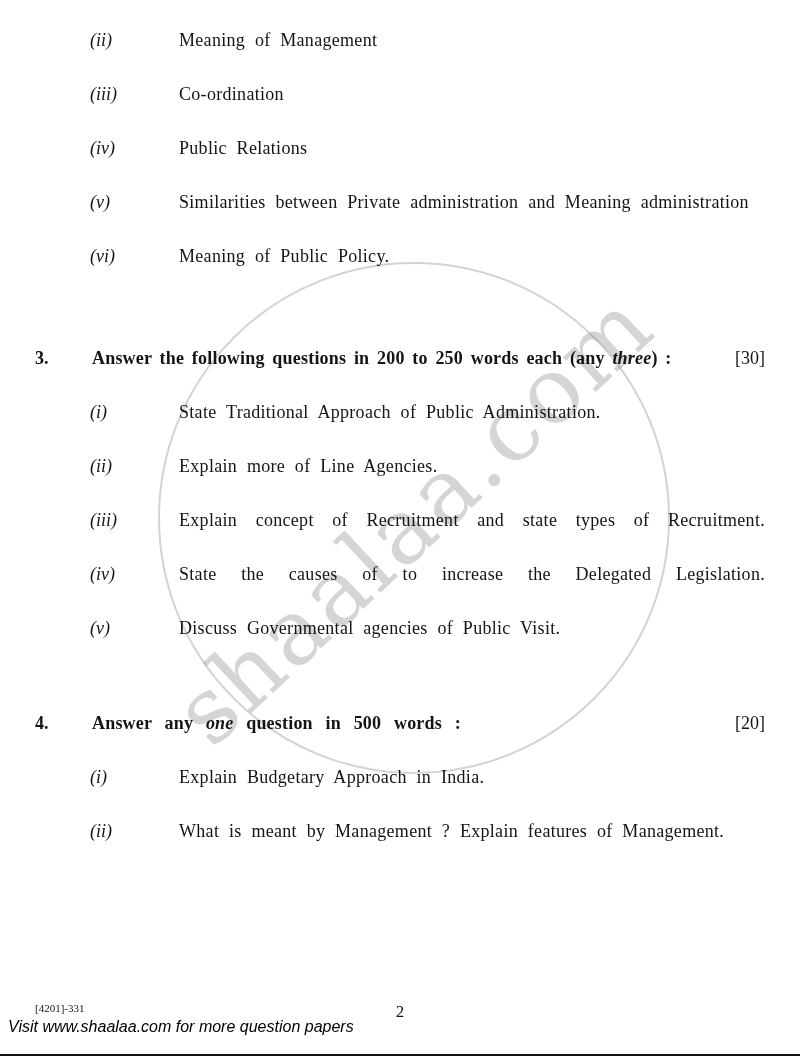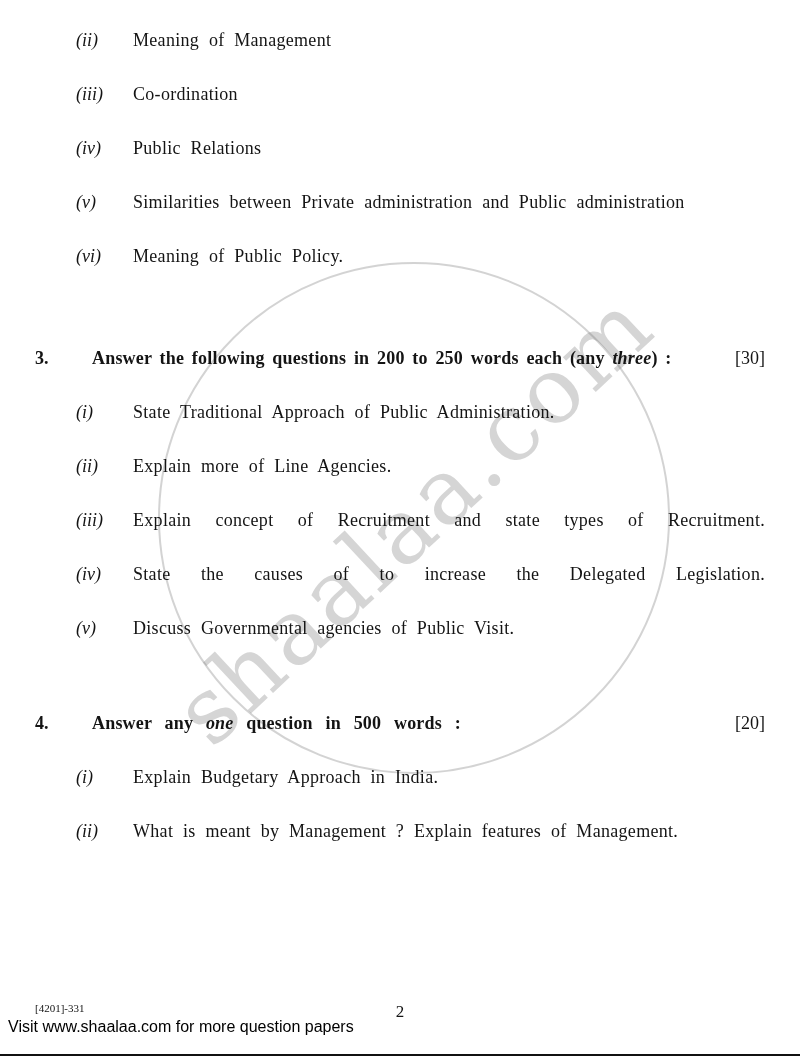--- a/index.html
+++ b/index.html
@@ -37,21 +37,21 @@
   }
   
   .content {
     position: absolute;
     left: 35px;
     right: 35px;
     top: 20px;
     font-size: 18px;
     line-height: 40px;
   }
-  .sub-item { display: flex; margin-left: 41px; margin-bottom: 14px; }
+  .sub-item { display: flex; margin-left: 55px; margin-bottom: 14px; gap: 32px; }
   .sub-num  { width: 57px; flex-shrink: 0; font-style: italic; }
   .sub-text { flex: 1; text-align: justify; word-spacing: 5px; letter-spacing: 0.3px; }
   .stretch  { text-align-last: justify; }
   .q-row    { display: flex; margin-bottom: 14px; }
   .q-num    { width: 57px; flex-shrink: 0; font-weight: bold; }
   .q-text   { flex: 1; word-spacing: 3px; letter-spacing: 0.2px; font-weight: bold; }
   .q4-text  { word-spacing: 8px; }
   .q-marks  { margin-left: 22px; flex-shrink: 0; }
   .gap-q3   { margin-top: 62px; }
   .gap-q4   { margin-top: 55px; }
@@ -70,20 +70,21 @@
     font-size: 17px;
   }
   .visit-line {
     position: absolute;
     left: 8px;
     top: 1018px;
     font-family: "Liberation Sans", "DejaVu Sans", sans-serif;
     font-size: 16px;
     color: #000000;
     background: transparent;
+    font-style: italic;
   }
   .bottom-rule {
     position: absolute;
     left: 0; right: 0;
     top: 1054px;
     border-top: 2px solid #111111;
   }
 </style>
 </head>
 <body>
@@ -103,21 +104,21 @@
     <div class="sub-item">
       <span class="sub-num">(iii)</span>
       <span class="sub-text">Co-ordination</span>
     </div>
     <div class="sub-item">
       <span class="sub-num">(iv)</span>
       <span class="sub-text">Public Relations</span>
     </div>
     <div class="sub-item">
       <span class="sub-num">(v)</span>
-      <span class="sub-text">Similarities between Private administration and Public administration</span>
+      <span class="sub-text">Similarities between Private administration and Meaning administration</span>
     </div>
     <div class="sub-item">
       <span class="sub-num">(vi)</span>
       <span class="sub-text">Meaning of Public Policy.</span>
     </div>
 
     <div class="q-row gap-q3">
       <span class="q-num">3.</span>
       <span class="q-text"><span>Answer the following questions in </span><b>200 to 250</b><span> words each (any </span><i>three</i><span>) :</span></span>
       <span class="q-marks">[30]</span>

